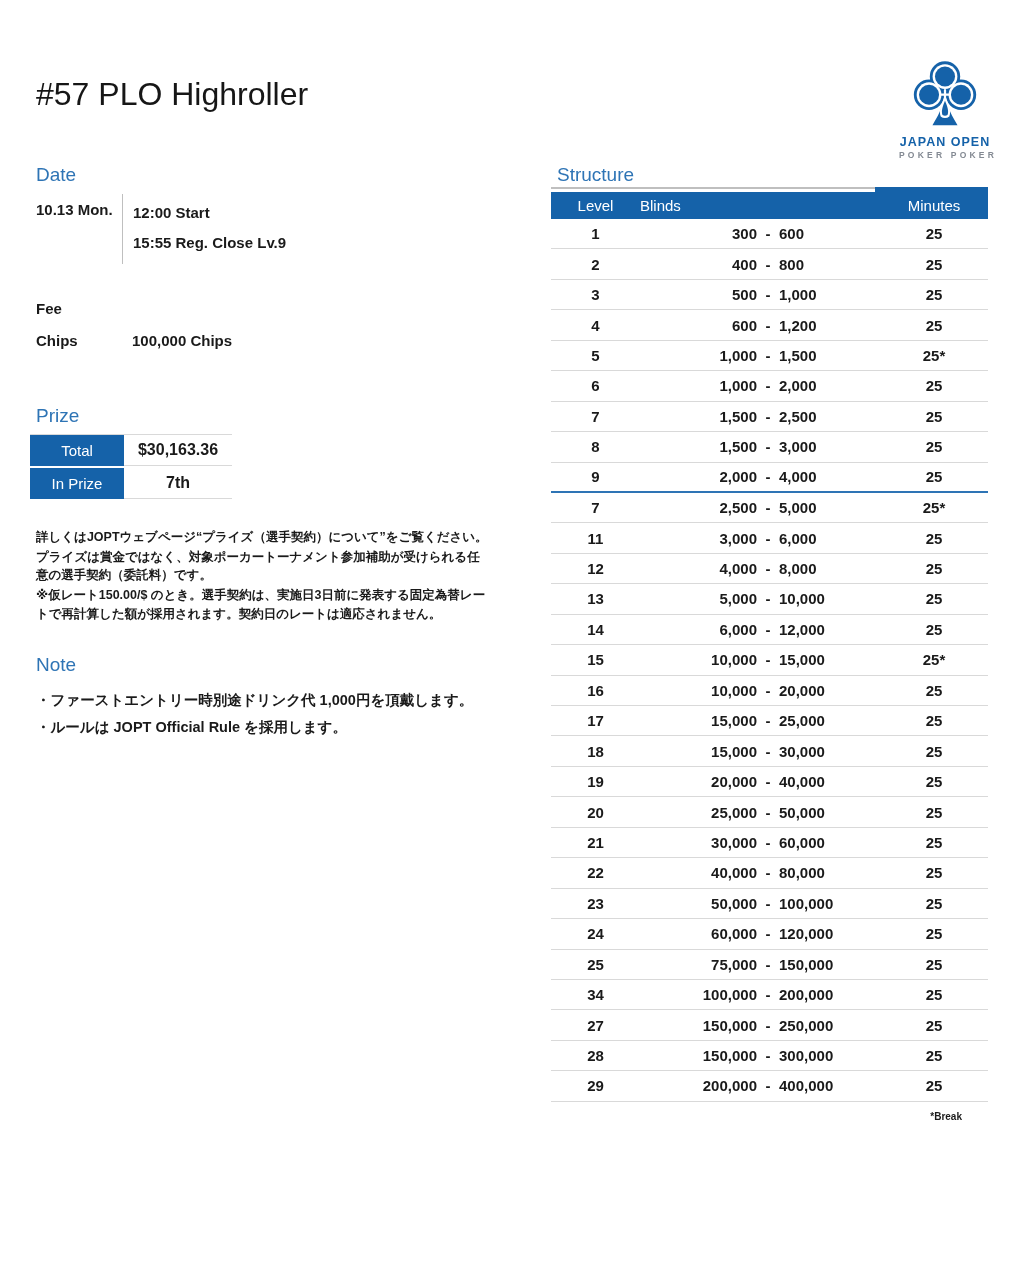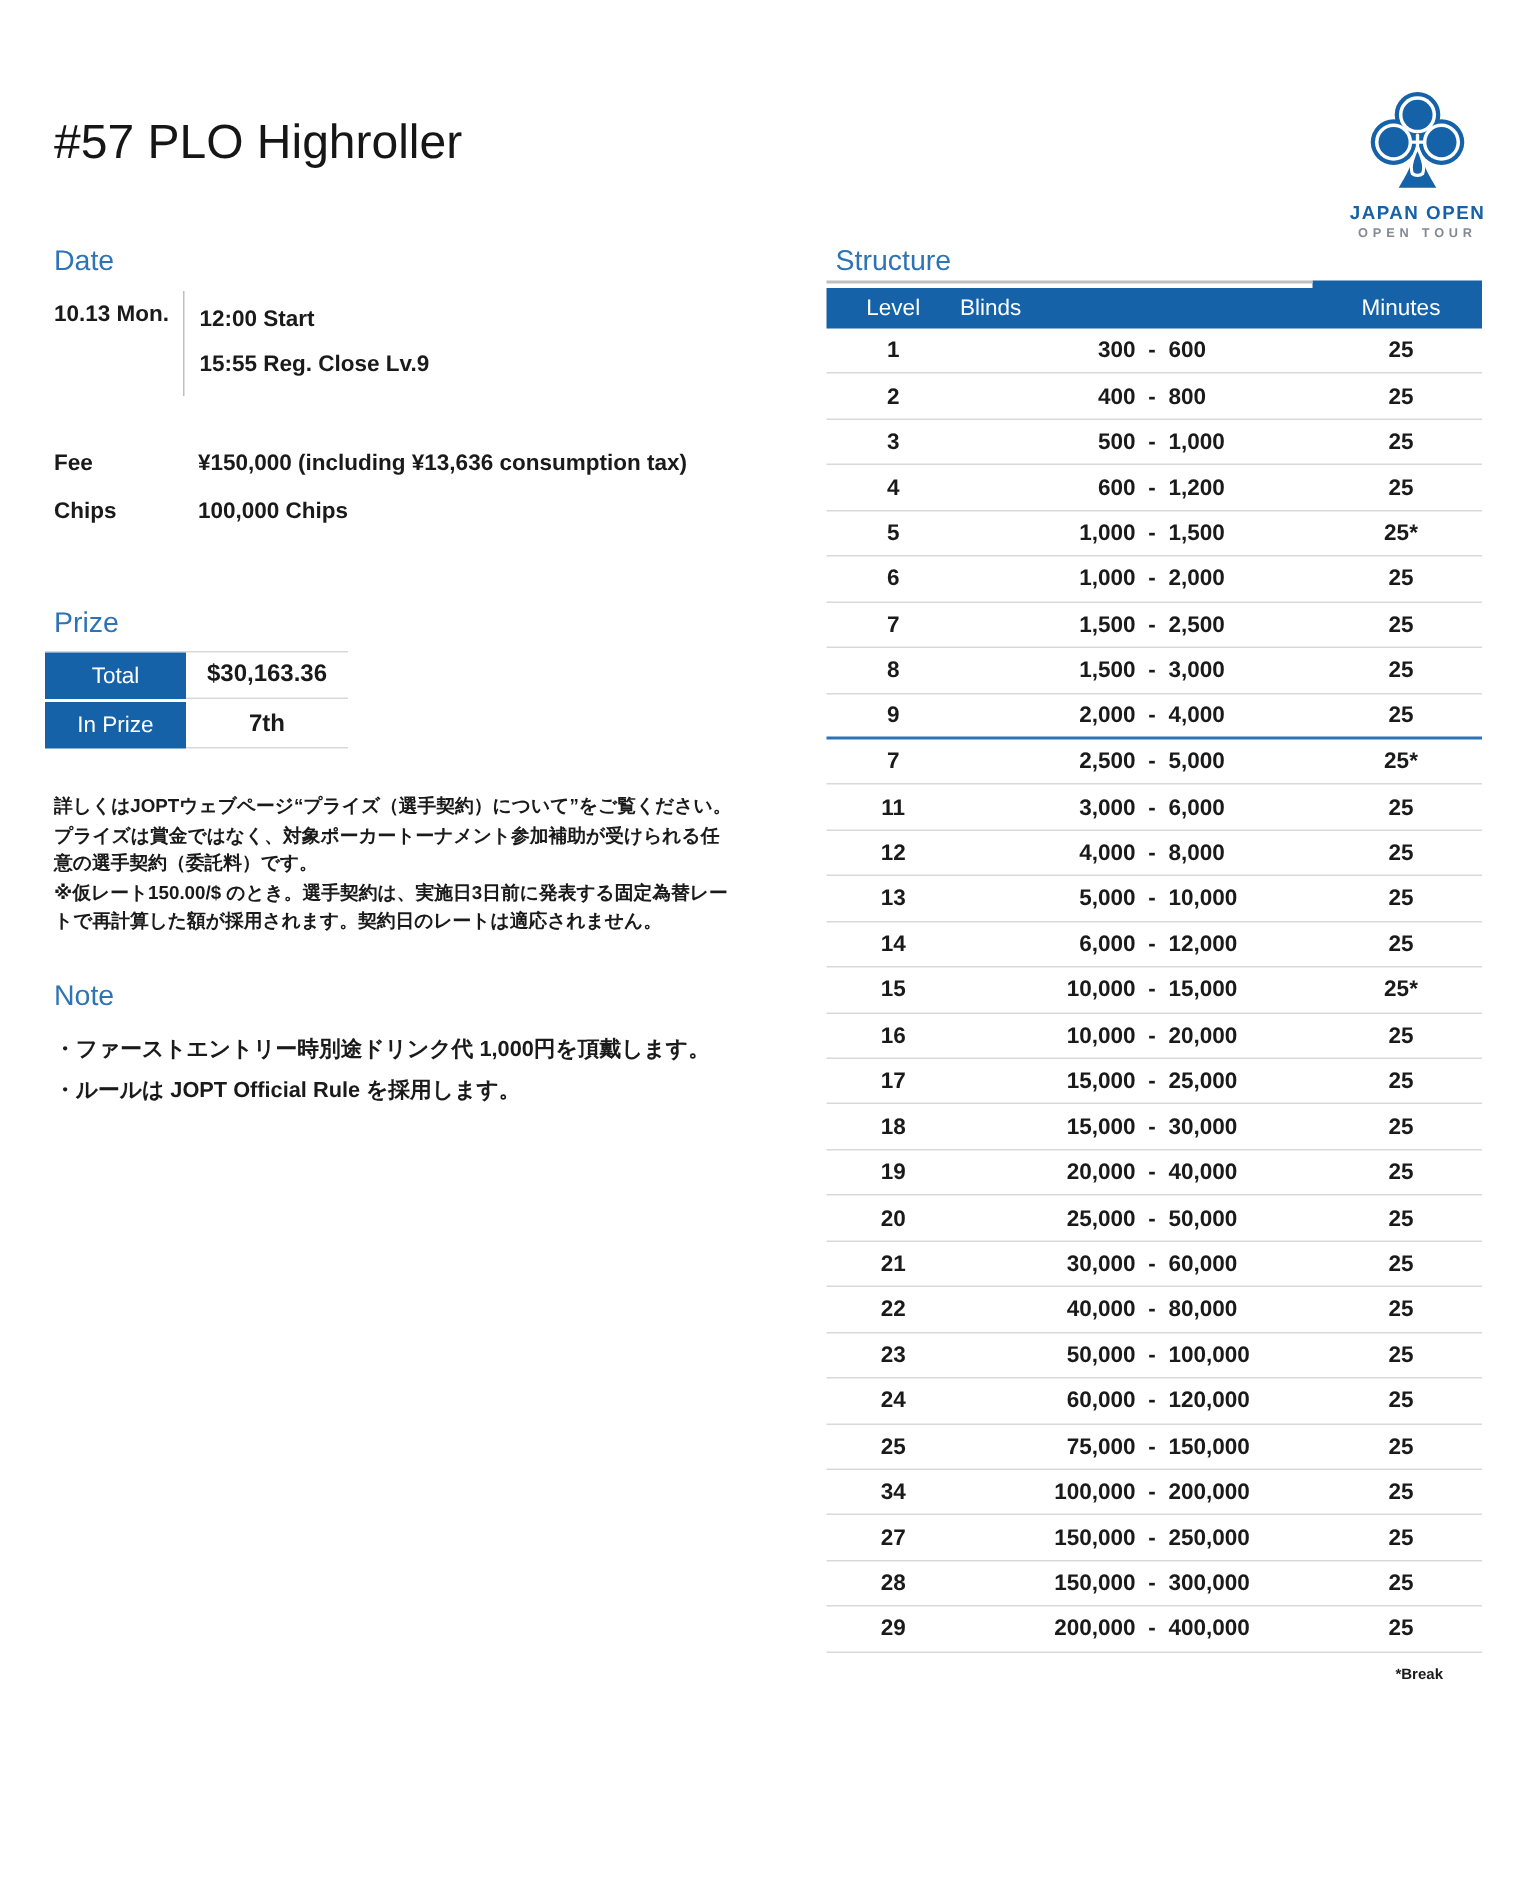--- a/index.html
+++ b/index.html
@@ -98,39 +98,38 @@
         <circle cx="71" cy="51" r="13.2"></circle>
       </g>
       <path fill="#ffffff" d="M50 52 C45 64 41.5 72.5 44.3 79.5 A8.7 8.7 0 0 0 55.7 79.5 C58.5 72.5 55 64 50 52 Z"></path>
       <path fill="#1562A9" d="M50 59 C46.6 67 44.8 72.8 46.7 77.6 A6.1 6.1 0 0 0 53.3 77.6 C55.2 72.8 53.4 67 50 59 Z"></path>
       <g fill="#ffffff">
         <rect x="48.55" y="43.5" width="2.9" height="15" rx="1.4"></rect>
         <rect x="42.5" y="49.5" width="15" height="2.9" rx="1.4"></rect>
       </g>
     </svg>
     <div class="logo-line1">JAPAN OPEN</div>
-    <div class="logo-line2">OPEN TOUR</div>
+    <div class="logo-line2">POKER POKER</div>
   </div>
 
   <div class="date-sec">
     <h2 class="sec">Date</h2>
     <div class="date-row">
       <div class="date-day">10.13 Mon.</div>
       <div class="date-times">
         <div>12:00 Start</div>
         <div>15:55 Reg. Close Lv.9</div>
       </div>
     </div>
   </div>
 
   <div class="fee-sec">
     <div class="fee-rows">
       <div class="fee-row">
         <div class="lbl">Fee</div>
-        <div>¥150,000 (including ¥13,636 consumption tax)</div>
       </div>
       <div class="fee-row">
         <div class="lbl">Chips</div>
         <div>100,000 Chips</div>
       </div>
     </div>
   </div>
 
   <div class="prize-sec">
     <h2 class="sec">Prize</h2>

